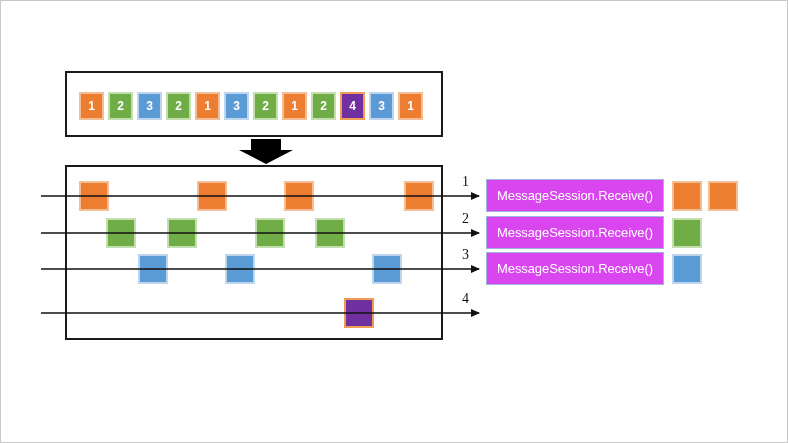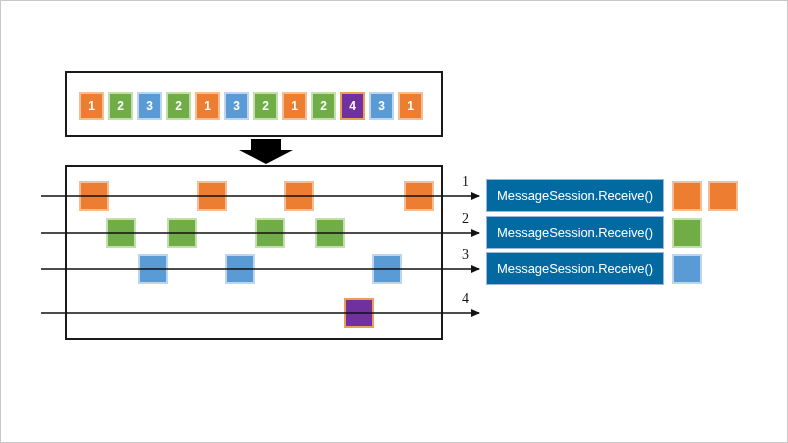--- a/index.html
+++ b/index.html
@@ -79,21 +79,21 @@
     font-size:14px;
     color:#111111;
     font-family:"Liberation Serif", serif;
   }
 
   
   .recv-btn{
     position:absolute;
     left:485px;
     width:178px;height:33px;
-    background:#0369a1;
+    background:#d946ef;
     border:1px solid #9fb4dd;
     color:#ffffff;
     font-size:13px;
     display:flex;
     align-items:center;
     justify-content:center;
     box-sizing:border-box;
     letter-spacing:-0.1px;
   }
 

